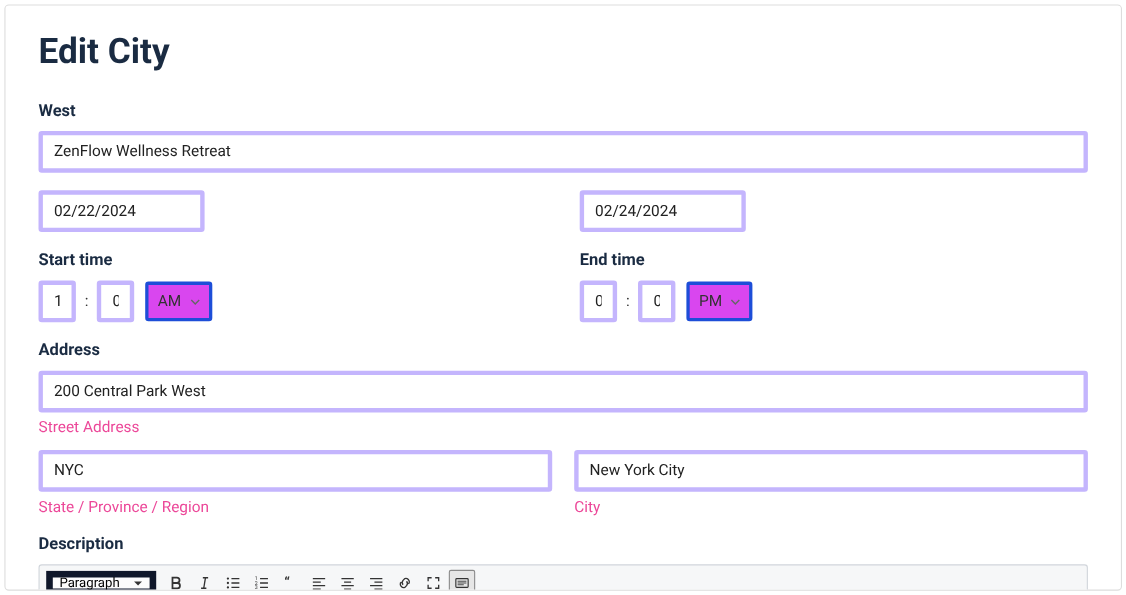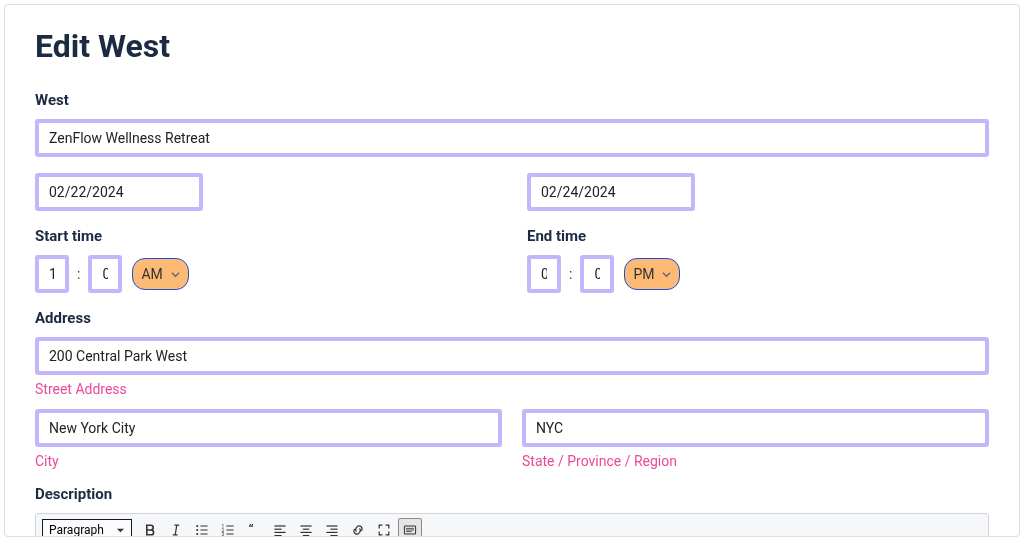--- a/index.html
+++ b/index.html
@@ -54,41 +54,41 @@
       width: 100%;
     }
     .two-col {
       display: flex;
       gap: 30px;
     }
     .col {
       flex: 1;
     }
     .date-input {
-      width: 168px;
+      width: 151px;
     }
     .time-row {
       display: flex;
       align-items: center;
       gap: 10px;
     }
     .time-num {
       width: 34px;
       text-align: left;
     }
     .colon {
       color: #333;
       font-size: 14px;
       margin: 0 -2px;
     }
     .ampm {
-      border: 1px solid #1d4ed8;
-      border-radius: 13px;
+      border: 3px solid #1d4ed8;
+      border-radius: 3px;
       padding: 7px 8px;
-      background: #fdba74;
+      background: #d946ef;
       display: flex;
       align-items: center;
       gap: 8px;
       cursor: pointer;
       font-size: 14px;
       color: #333;
     }
     .chev {
       width: 9px;
       height: 9px;
@@ -116,21 +116,21 @@
       border-top-left-radius: 3px;
       border-top-right-radius: 3px;
       background: #f6f7f8;
       padding: 4px 6px;
       display: flex;
       align-items: center;
       gap: 2px;
       flex-wrap: wrap;
     }
     .editor-select {
-      border: 1px solid #0f172a;
+      border: 6px solid #0f172a;
       background: #fcfcfc;
       padding: 2px 6px;
       font-size: 12px;
       display: flex;
       align-items: center;
       gap: 12px;
       cursor: pointer;
       margin-right: 4px;
       min-width: 86px;
       justify-content: space-between;
@@ -152,21 +152,21 @@
     }
     .tb-btn svg {
       width: 16px;
       height: 16px;
     }
   </style>
 </head>
 <body>
 
 <div class="container">
-  <h1 class="page-title">Edit West</h1>
+  <h1 class="page-title">Edit City</h1>
 
   <div class="field">
     <label class="label">West</label>
     <input type="text" class="full" value="ZenFlow Wellness Retreat" style="">
   </div>
 
   <div class="two-col">
     <div class="col field">
       <input type="text" class="date-input" value="02/22/2024" style="">
     </div>
@@ -210,26 +210,26 @@
     </div>
   </div>
 
   <div class="field location-group">
     <label class="label">Address</label>
     <input type="text" class="full" value="200 Central Park West" style="">
     <div class="sublabel loc-sub">Street Address</div>
 
     <div class="city-state">
       <div class="col">
+        <input type="text" class="full" value="NYC" style="">
+        <div class="sublabel">State / Province / Region</div>
+      </div>
+      <div class="col">
         <input type="text" class="full" value="New York City" style="">
         <div class="sublabel">City</div>
-      </div>
-      <div class="col">
-        <input type="text" class="full" value="NYC" style="">
-        <div class="sublabel">State / Province / Region</div>
       </div>
     </div>
   </div>
 
   <div class="field" style="margin-bottom:8px; margin-top:14px;">
     <label class="label">Description</label>
     <div class="editor-toolbar">
       <div class="editor-select">
         <span>Paragraph</span>
         <span class="chev">

